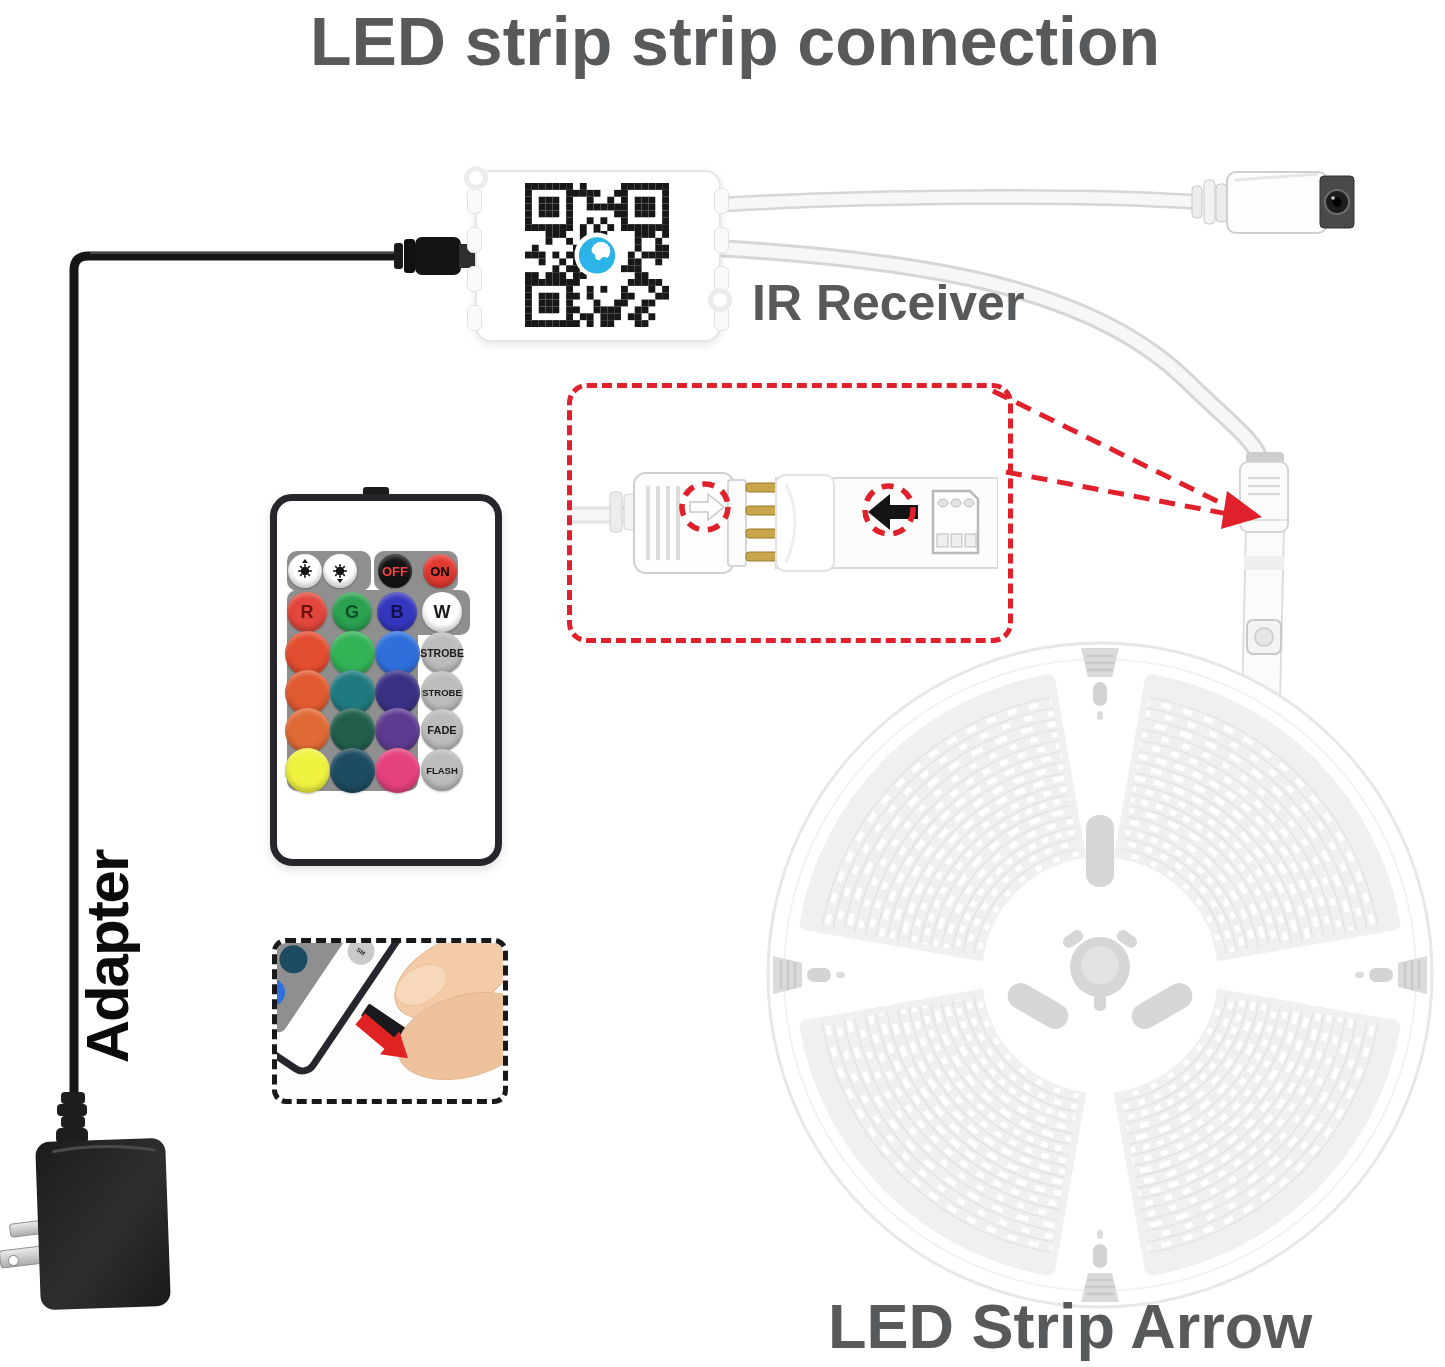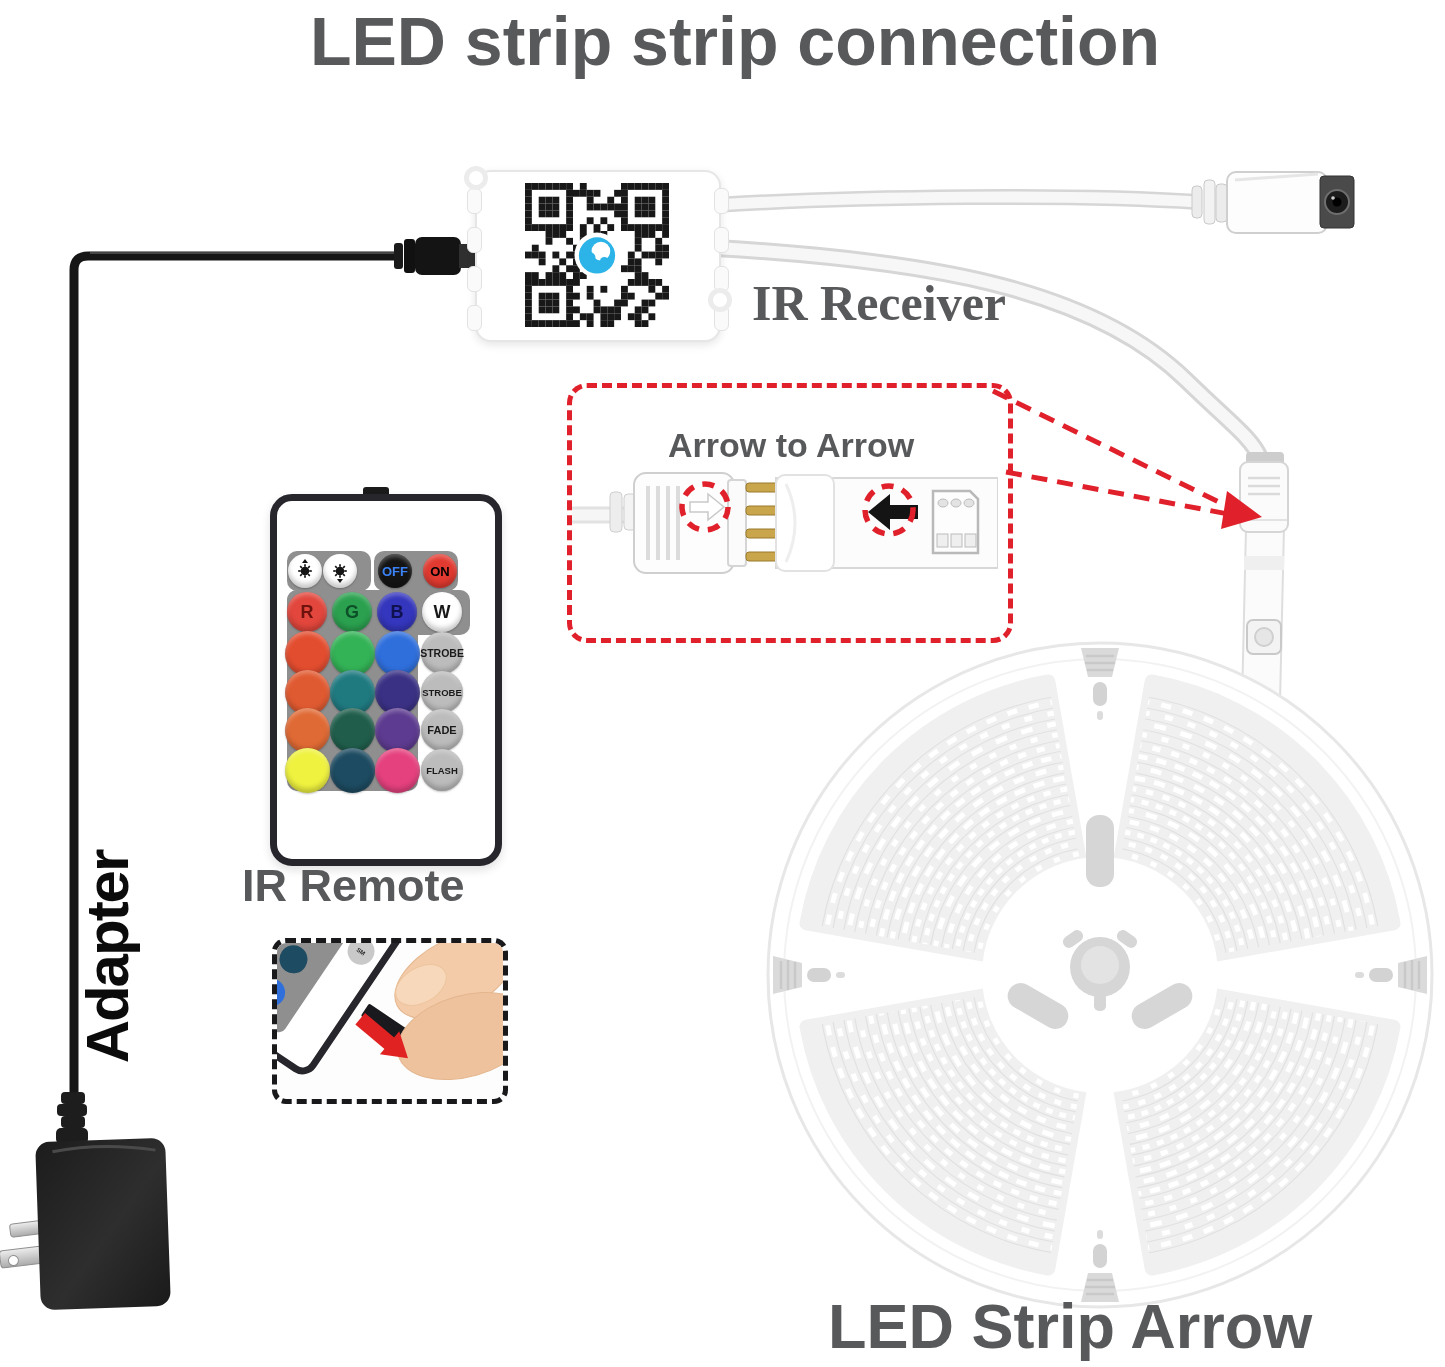--- a/index.html
+++ b/index.html
@@ -1,21 +1,21 @@
 <!DOCTYPE html>
 <html><head>
 <meta charset="utf-8">
 <style>
   html,body{margin:0;padding:0;background:#ffffff;}
   .canvas{position:relative;width:1445px;height:1367px;background:#ffffff;overflow:hidden;
           font-family:"Liberation Sans", sans-serif;}
   svg.layer{position:absolute;left:0;top:0;z-index:1;}
   .lbl{position:absolute;font-weight:bold;color:#58595b;white-space:nowrap;z-index:4;}
   .title{left:735px;top:2px;transform:translateX(-50%);font-size:68px;letter-spacing:0px;}
-  .lbl-receiver{left:752px;top:274px;font-size:50px;font-family:Liberation Serif, serif;}
+  .lbl-receiver{left:752px;top:274px;font-size:50px;}
   .lbl-remote{left:242px;top:860px;font-size:45px;}
   .lbl-strip{left:828px;top:1290px;font-size:63px;}
   .lbl-adapter{position:absolute;left:-27px;top:930px;width:270px;height:54px;line-height:54px;
                text-align:center;transform:rotate(-90deg);font-weight:bold;color:#0b0b0b;
                font-size:60px;letter-spacing:-2px;z-index:4;}
   
   .controller{position:absolute;left:475px;top:170px;width:242px;height:168px;background:#ffffff;
               border:2px solid #e6e6e6;border-radius:16px;z-index:2;
               box-shadow:0 3px 8px rgba(0,0,0,0.10);}
   .fin{position:absolute;width:13px;height:24px;background:#fafafa;border:1px solid #e2e2e2;border-radius:6px;}
@@ -199,21 +199,20 @@
         <rect x="61" y="1116" width="24" height="12" rx="4"></rect>
         <rect x="56" y="1128" width="32" height="16" rx="5"></rect>
       </g>
       <rect x="38" y="1140" width="130" height="168" rx="14" fill="url(#adGrad)" transform="rotate(-2 103 1224)"></rect>
       <path d="M55 1150 Q105 1142 158 1152" stroke="#4a4a4a" stroke-width="3" fill="none" transform="rotate(-2 103 1224)"></path>
     </g>
   </svg>
 
   <div class="lbl title">LED strip strip connection</div>
   <div class="lbl lbl-receiver">IR Receiver</div>
-  <div class="lbl lbl-remote">IR Remote</div>
   <div class="lbl lbl-strip">LED Strip Arrow</div>
   <div class="lbl-adapter">Adapter</div>
 
   <div class="controller">
     <div class="fin" style="left:-10px;top:16px"></div>
     <div class="fin" style="left:-10px;top:55px"></div>
     <div class="fin" style="left:-10px;top:94px"></div>
     <div class="fin" style="left:-10px;top:133px"></div>
     <div class="fin" style="right:-10px;top:16px"></div>
     <div class="fin" style="right:-10px;top:55px"></div>
@@ -474,21 +473,21 @@
      <line x1="4.2" y1="12" x2="6.8" y2="12"></line>
             <line x1="15.2" y1="12" x2="17.8" y2="12"></line>
      <line x1="6.2" y1="7.2" x2="8" y2="9"></line>
             <line x1="14" y1="15" x2="15.8" y2="16.8"></line>
      <line x1="15.8" y1="7.2" x2="14" y2="9"></line>
             <line x1="8" y1="15" x2="6.2" y2="16.8"></line>
           </g>
      <polygon points="11,24 14,20 8,20" fill="#151515"></polygon>
         </svg>
       </div>
-      <div class="rbtn" style="left: 101px; top: 53px; width: 34px; height: 34px; background: rgb(20, 20, 20); color: #3b82f6; font-size: 13px;">OFF</div>
+      <div class="rbtn" style="left: 101px; top: 53px; width: 34px; height: 34px; background: rgb(20, 20, 20); color: #ef4444; font-size: 13px;">OFF</div>
       <div class="rbtn" style="left: 146px; top: 53px; width: 34px; height: 34px; background: rgb(226, 58, 48); color: #000000; font-size: 13px;">ON</div>
       <div class="rbtn" style="left: 10px; top: 91px; width: 40px; height: 40px; background: rgb(226, 70, 60); color: rgb(110, 18, 14); font-size: 18px;">R</div>
       <div class="rbtn" style="left: 55px; top: 91px; width: 40px; height: 40px; background: rgb(43, 161, 79); color: rgb(12, 79, 40); font-size: 18px;">G</div>
       <div class="rbtn" style="left: 100px; top: 91px; width: 40px; height: 40px; background: rgb(52, 54, 189); color: rgb(16, 18, 80); font-size: 18px;">B</div>
       <div class="rbtn" style="left: 145px; top: 91px; width: 40px; height: 40px; background: rgb(255, 255, 255); color: rgb(25, 25, 25); font-size: 18px;">W</div>
       <div class="rbtn" style="left: 7.5px; top: 129.5px; width: 45px; height: 45px; background: rgb(227, 77, 47); color: rgb(17, 17, 17);"></div>
       <div class="rbtn" style="left: 52.5px; top: 129.5px; width: 45px; height: 45px; background: rgb(51, 178, 86); color: rgb(17, 17, 17);"></div>
       <div class="rbtn" style="left: 97.5px; top: 129.5px; width: 45px; height: 45px; background: rgb(47, 111, 220); color: rgb(17, 17, 17);"></div>
       <div class="rbtn" style="left: 144px; top: 131px; width: 42px; height: 42px; background: rgb(188, 188, 188); color: rgb(26, 26, 26); font-size: 10.5px;">STROBE</div>
       <div class="rbtn" style="left: 7.5px; top: 168.5px; width: 45px; height: 45px; background: rgb(224, 90, 49); color: rgb(17, 17, 17);"></div>
@@ -499,21 +498,20 @@
       <div class="rbtn" style="left: 52.5px; top: 206.5px; width: 45px; height: 45px; background: rgb(32, 94, 75); color: rgb(17, 17, 17);"></div>
       <div class="rbtn" style="left: 97.5px; top: 206.5px; width: 45px; height: 45px; background: rgb(93, 59, 144); color: rgb(17, 17, 17);"></div>
       <div class="rbtn" style="left: 144px; top: 208px; width: 42px; height: 42px; background: rgb(188, 188, 188); color: rgb(26, 26, 26); font-size: 11px;">FADE</div>
       <div class="rbtn" style="left: 7.5px; top: 246.5px; width: 45px; height: 45px; background: rgb(239, 242, 63); color: rgb(17, 17, 17);"></div>
       <div class="rbtn" style="left: 52.5px; top: 246.5px; width: 45px; height: 45px; background: rgb(29, 75, 97); color: rgb(17, 17, 17);"></div>
       <div class="rbtn" style="left: 97.5px; top: 246.5px; width: 45px; height: 45px; background: rgb(229, 65, 126); color: rgb(17, 17, 17);"></div>
       <div class="rbtn" style="left: 144px; top: 248px; width: 42px; height: 42px; background: rgb(188, 188, 188); color: rgb(26, 26, 26); font-size: 9.5px;">FLASH</div>
     </div>
 
   <div class="detail-box">
-    <div class="lbl-arrow">Arrow to  Arrow</div>
     <svg width="426" height="240" viewBox="0 0 426 240" style="position:absolute;left:0;top:0">
 
       <path d="M0 127 H54" stroke="#e2e2e2" stroke-width="17" fill="none"></path>
       <path d="M0 127 H54" stroke="#f6f6f6" stroke-width="11" fill="none"></path>
       <rect x="38" y="104" width="12" height="40" rx="4" fill="#ededed" stroke="#cfcfcf"></rect>
       <rect x="52" y="106" width="12" height="36" rx="4" fill="#f3f3f3" stroke="#cfcfcf"></rect>
 
       <g>
         <rect x="62" y="85" width="100" height="100" rx="12" fill="#fdfdfd" stroke="#cfcfcf" stroke-width="2"></rect>
         <path d="M76 98 V172 M86 98 V172 M96 98 V172 M106 98 V172" stroke="#dcdcdc" stroke-width="4" fill="none"></path>

